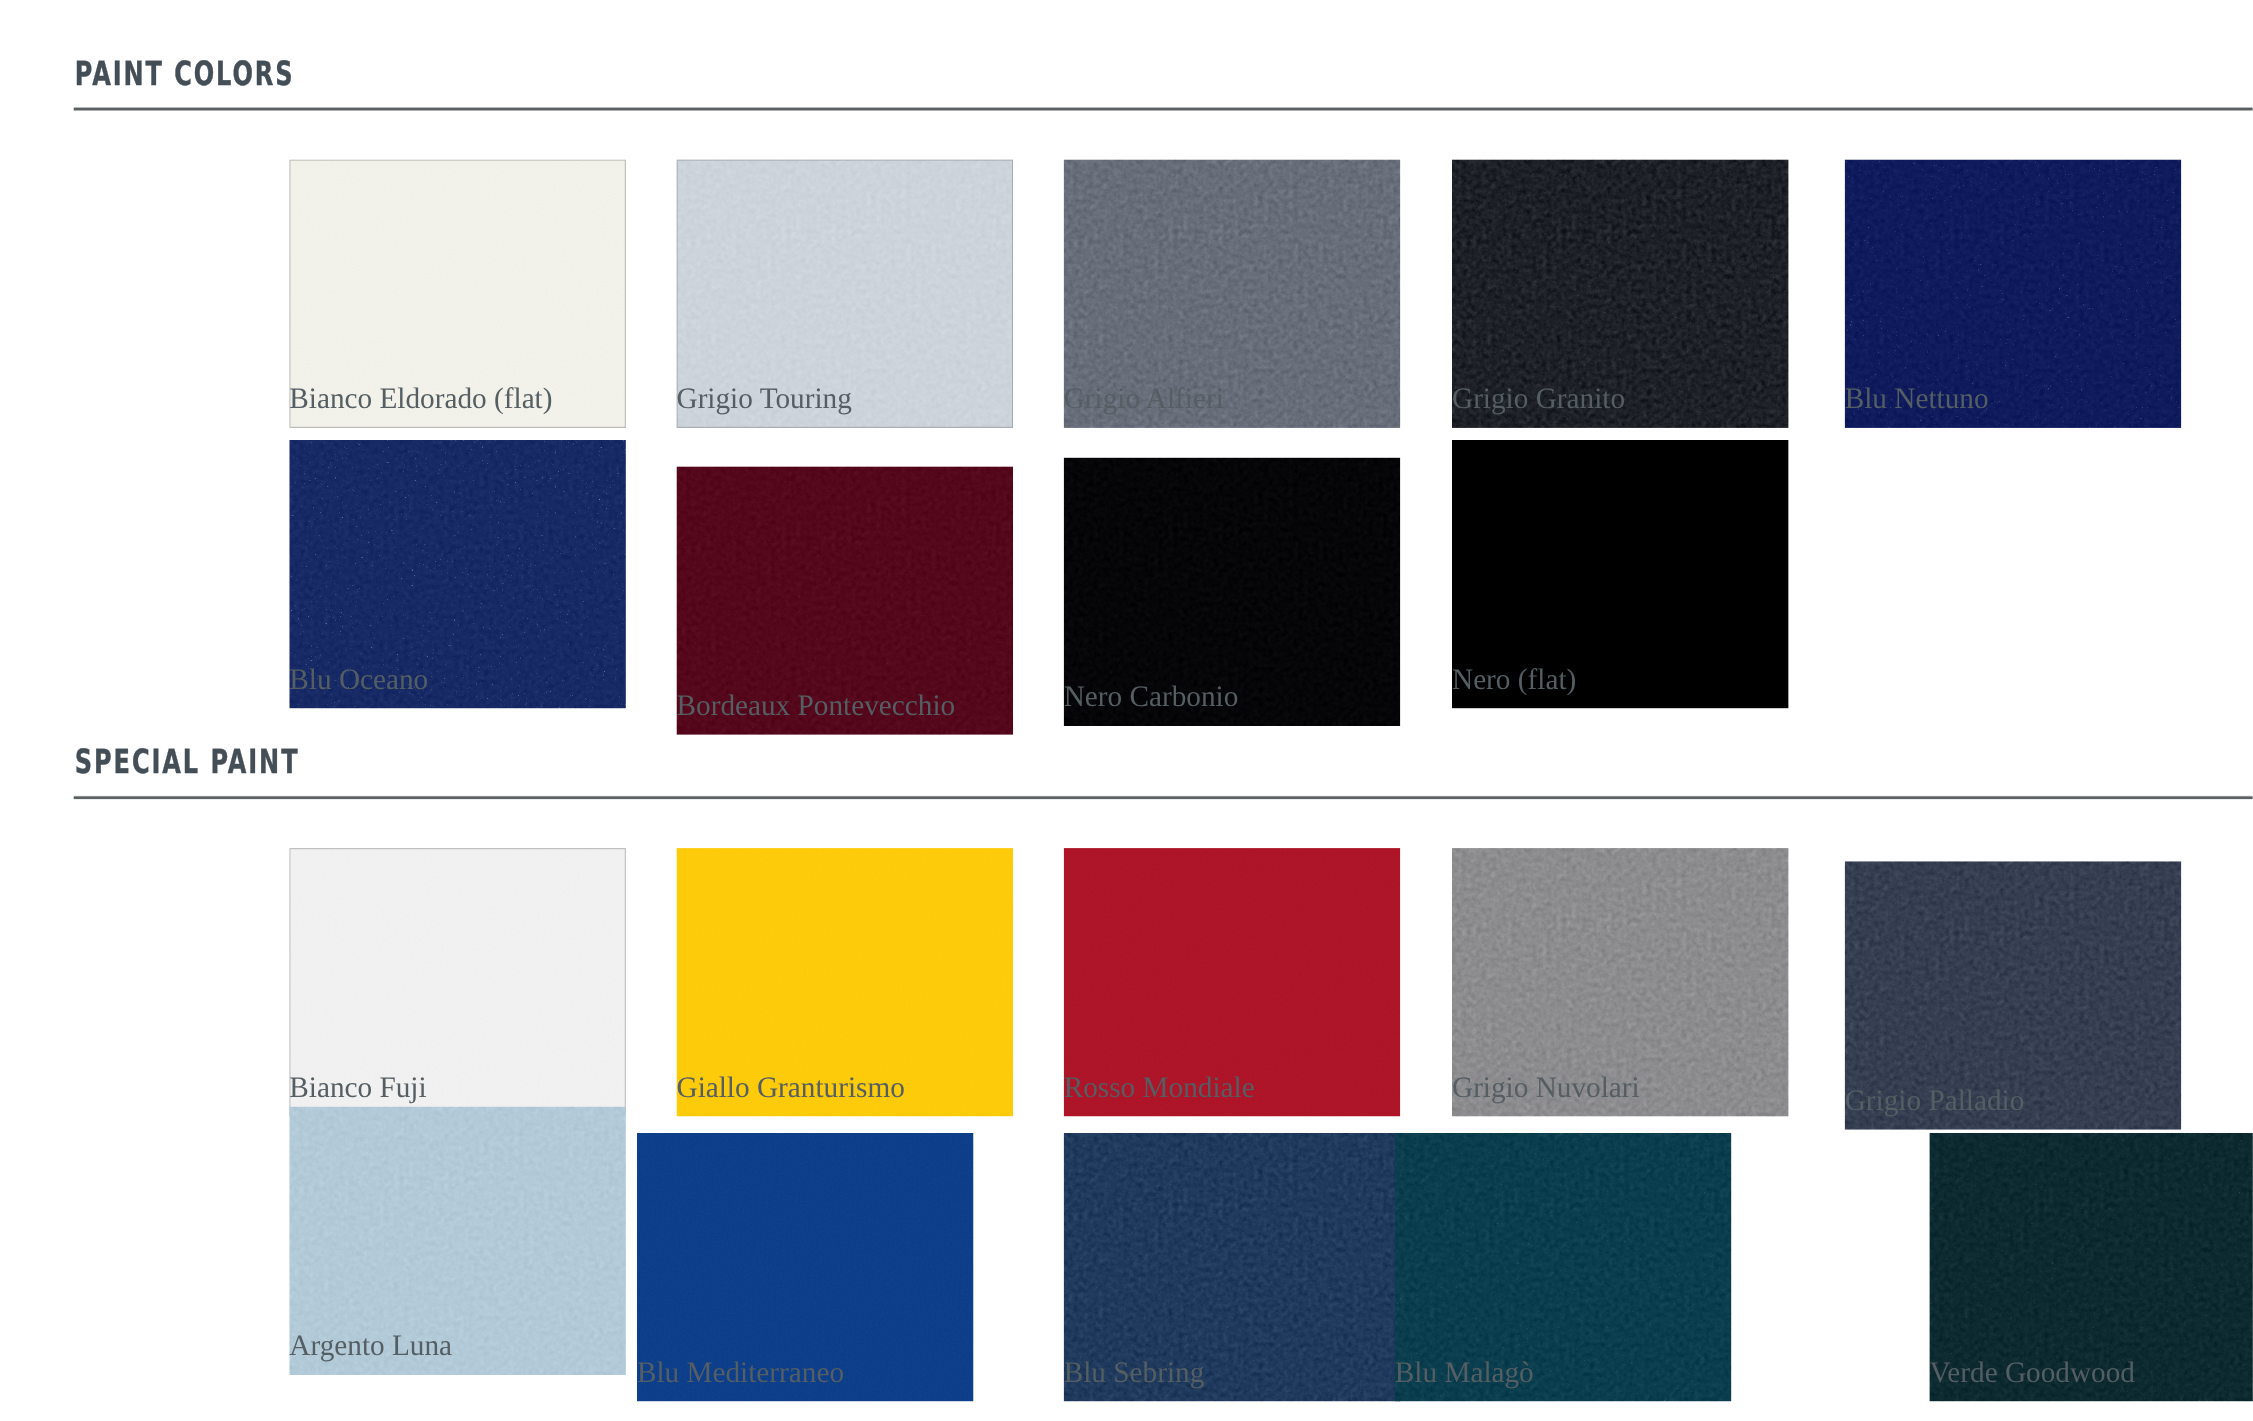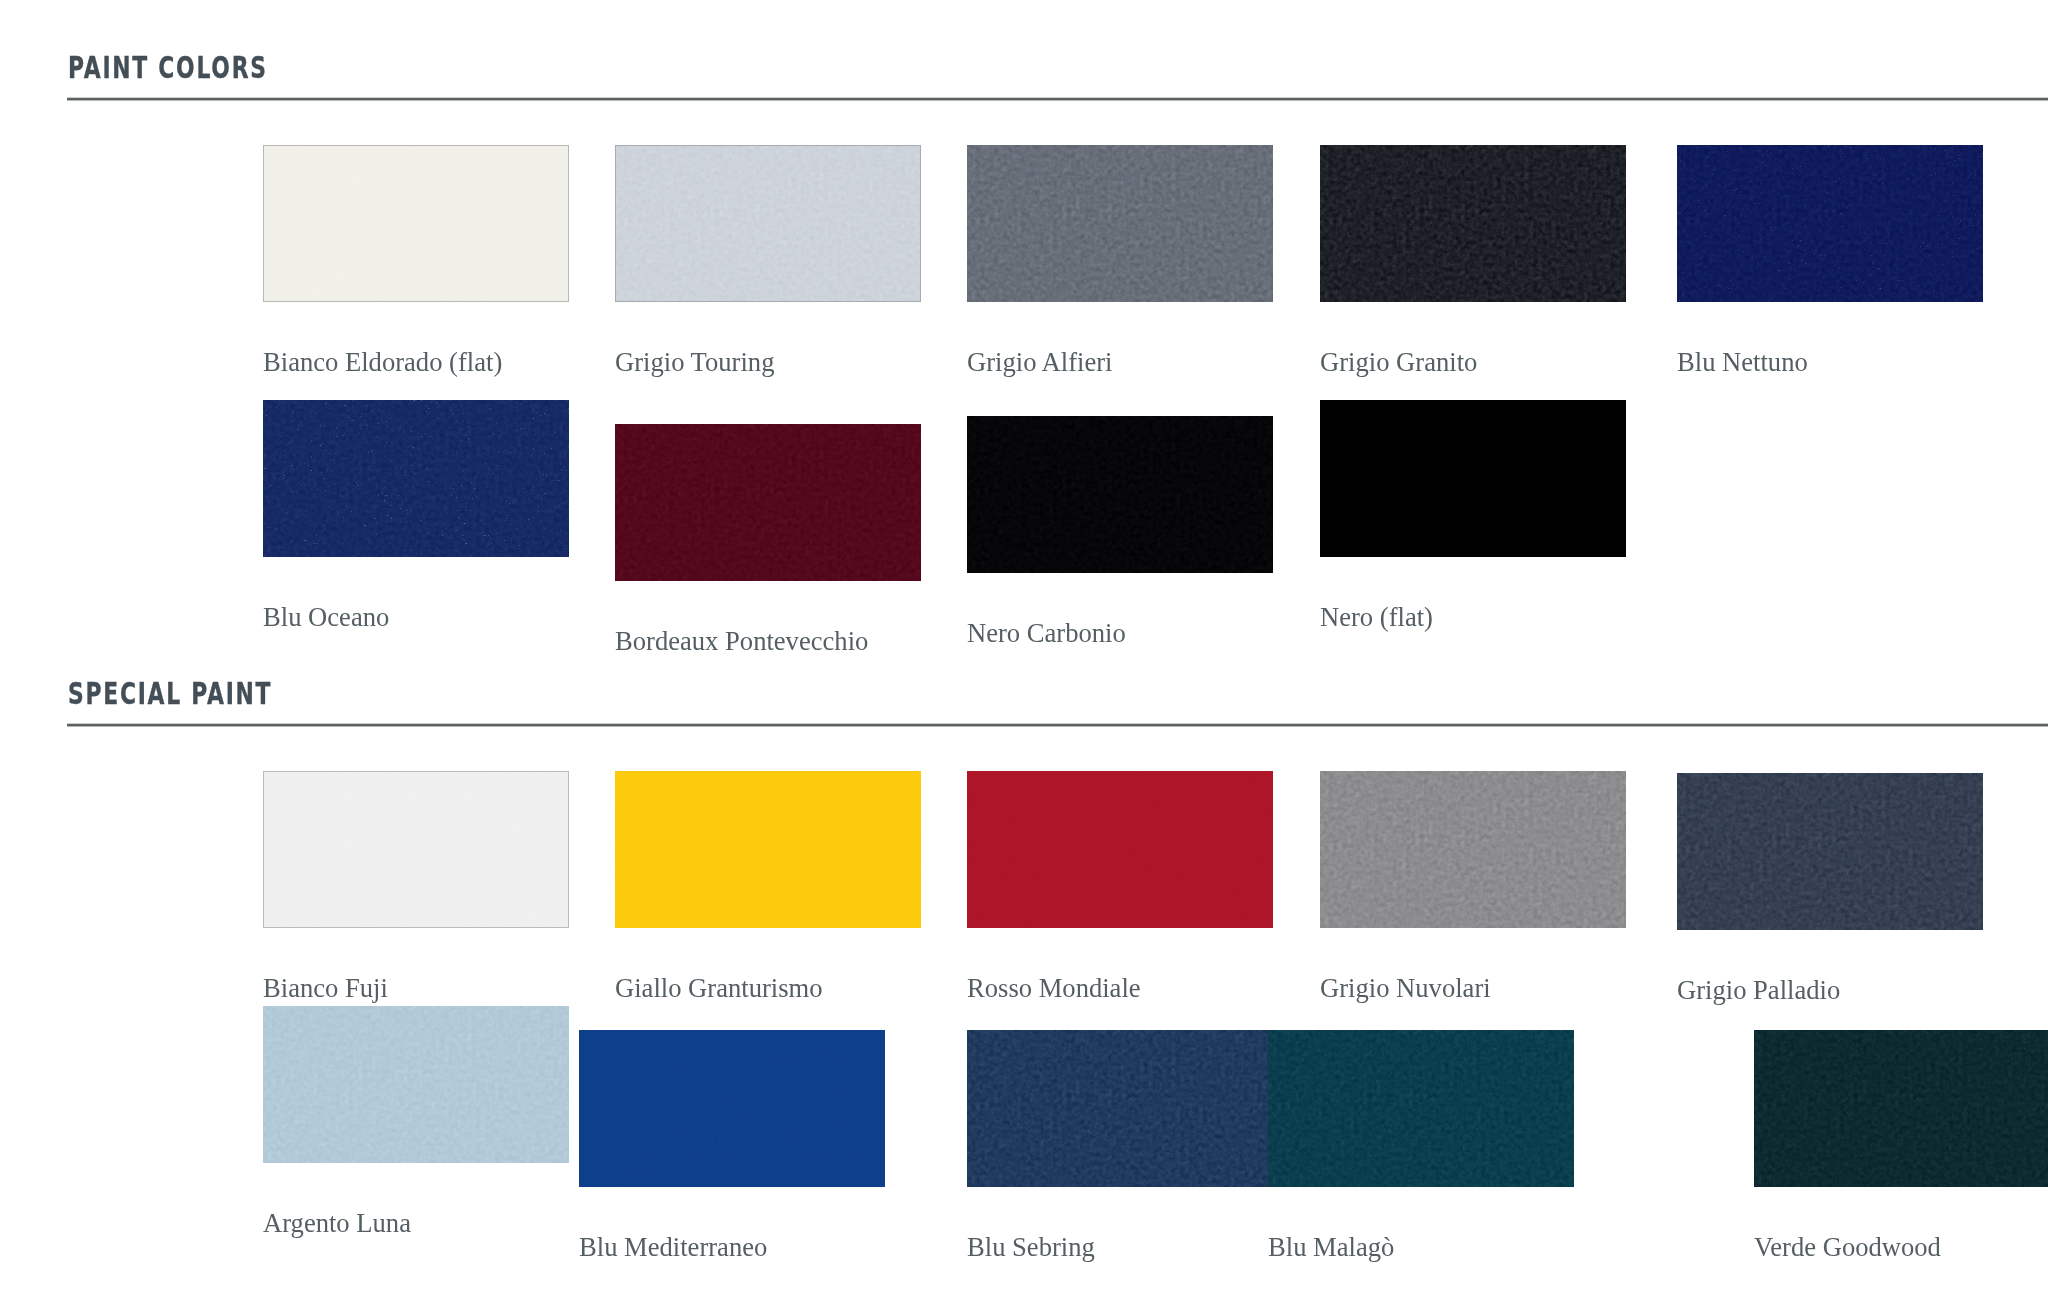--- a/index.html
+++ b/index.html
@@ -17,21 +17,21 @@
     white-space:nowrap;transform:scaleX(0.72);transform-origin:left top;
     -webkit-text-stroke:0.35px #444e56;
   }
   .sec-rule{
     position:absolute;left:67px;right:0;top:97px;height:4px;
     background:linear-gradient(to bottom,
       rgba(99,104,106,0) 0%, rgba(99,104,106,0.45) 18%,
       rgba(90,95,97,1) 38%, rgba(90,95,97,1) 72%,
       rgba(99,104,106,0.38) 90%, rgba(99,104,106,0) 100%);
   }
-  .swatch{position:absolute;width:306px;height:157px;}
+  .swatch{position:absolute;width:306px;height:244px;}
   .chip{position:absolute;left:0;top:0;width:100%;height:100%;overflow:hidden;isolation:isolate;}
   .chip .base{position:absolute;left:0;top:0;width:100%;height:100%;}
   .chip .grain,.chip .sparkle{position:absolute;left:0;top:0;width:100%;height:100%;}
   .chip .grain.metallic{filter:url(#grainA);}
   .chip .grain.plain{filter:url(#grainB);}
   .chip .sparkle{filter:url(#sparkleFlake);}
   .chip .frame{
     position:absolute;left:0;top:0;width:100%;height:100%;
     box-sizing:border-box;border:1px solid #b0b0b0;pointer-events:none;
   }
@@ -162,21 +162,21 @@
       </div>
       <div class="label">Rosso Mondiale</div>
     </div>
     <div class="swatch" style="left:1320px;top:145px">
       <div class="chip">
         <div class="base" style="background-color: rgb(143, 143, 146);"></div>
         <div class="grain metallic" style="opacity: 0.105;"></div>
       </div>
       <div class="label">Grigio Nuvolari</div>
     </div>
-    <div class="swatch" style="left:1677px;top:147px">
+    <div class="swatch" style="left:1677px;top:157px">
       <div class="chip">
         <div class="base" style="background-color: rgb(44, 56, 76);"></div>
         <div class="grain metallic" style="opacity: 0.11;"></div>
         <div class="sparkle" style="opacity: 0.14;"></div>
       </div>
       <div class="label">Grigio Palladio</div>
     </div>
     <div class="swatch" style="left:263px;top:380px">
       <div class="chip">
         <div class="base" style="background-color: rgb(182, 207, 222);"></div>

